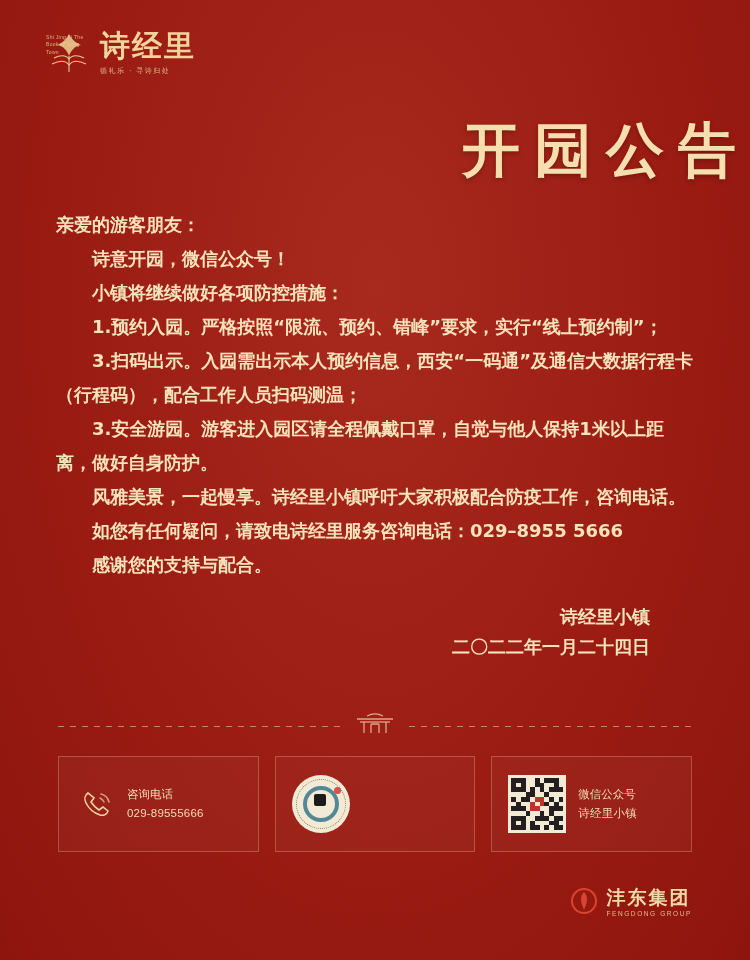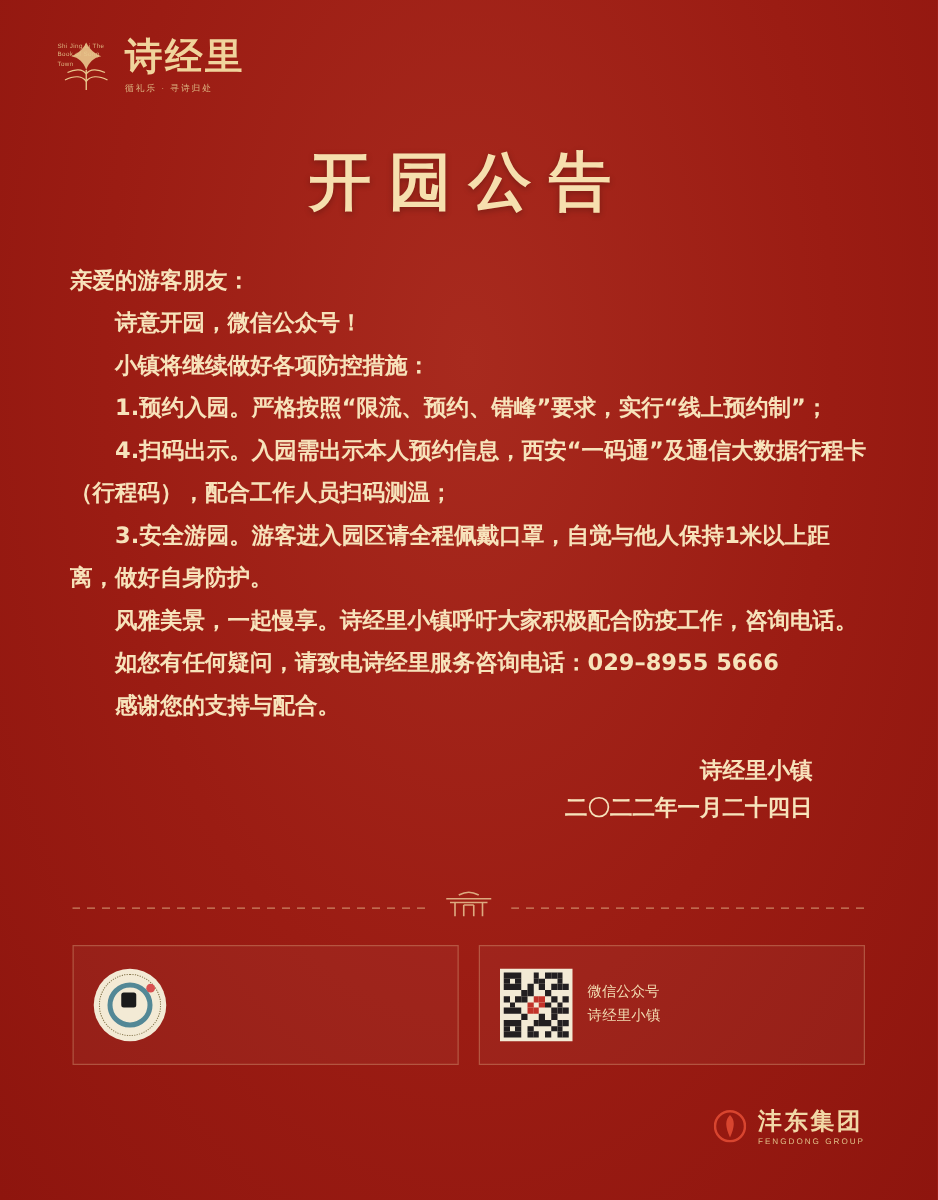--- a/index.html
+++ b/index.html
@@ -69,22 +69,22 @@
     flex-direction: column;
     align-items: flex-start;
   }
 
   
   .title {
     position: absolute;
     top: 112px;
     left: 0;
     right: 0;
-    text-align: center;
-    font-size: 50px;
+    text-align: right;
+    font-size: 58px;
     letter-spacing: 14px;
     font-weight: bold;
     color: #f6dfae;
     font-family: "DejaVu Serif", serif;
     text-shadow: 0 2px 5px rgba(0,0,0,.25);
   }
 
   
   .content {
     position: absolute;
@@ -262,21 +262,21 @@
     </div>
   </div>
 
   <div class="title">开园公告</div>
 
   <div class="content">
     <p class="salutation">亲爱的游客朋友：</p>
     <p class="indent">诗意开园，微信公众号！</p>
     <p class="indent">小镇将继续做好各项防控措施：</p>
     <p class="indent">1.预约入园。严格按照“限流、预约、错峰”要求，实行“线上预约制”；</p>
-    <p class="indent">4.扫码出示。入园需出示本人预约信息，西安“一码通”及通信大数据行程卡（行程码），配合工作人员扫码测温；</p>
+    <p class="indent">3.扫码出示。入园需出示本人预约信息，西安“一码通”及通信大数据行程卡（行程码），配合工作人员扫码测温；</p>
     <p class="indent">3.安全游园。游客进入园区请全程佩戴口罩，自觉与他人保持1米以上距离，做好自身防护。</p>
     <p class="indent">风雅美景，一起慢享。诗经里小镇呼吁大家积极配合防疫工作，咨询电话。</p>
     <p class="indent">如您有任何疑问，请致电诗经里服务咨询电话：029–8955 5666</p>
     <p class="indent">感谢您的支持与配合。</p>
     <div class="sign">
       <div>诗经里小镇</div>
       <div>二〇二二年一月二十四日</div>
     </div>
   </div>
 
@@ -292,20 +292,35 @@
           <path d="M20 12 L28 12 M20 12 L20 21 M28 12 L28 21"></path>
           <path d="M16 4 C22 1 26 1 32 4"></path>
         </g>
       </svg>
     </div>
     <div class="dash"></div>
   </div>
 
   <div class="cards">
 
+    <div class="card">
+      <div class="phone-icon">
+        <svg width="36" height="36" viewBox="0 0 36 36" aria-hidden="true">
+          <g fill="none" stroke="#f0d3a0" stroke-width="1.6" stroke-linecap="round">
+            <path d="M11 7 C8 9 7 13 9 17 C12 23 17 27 23 29 C27 30 30 28 31 25 L26 21 L22 24 C19 22 16 19 14 16 L17 12 Z"></path>
+            <path d="M24 8 C28 9 31 12 32 16" opacity=".7"></path>
+            <path d="M23 12 C25 13 26 14 27 16" opacity=".7"></path>
+          </g>
+        </svg>
+      </div>
+      <div class="card-text">
+        <div>咨询电话</div>
+        <div class="line2">029-89555666</div>
+      </div>
+    </div>
 
     <div class="card">
       <div class="dy-code">
         <div class="ring"></div>
         <div class="ring2"></div>
         <div class="note"></div>
         <div class="dot"></div>
       </div>
     </div>
 

